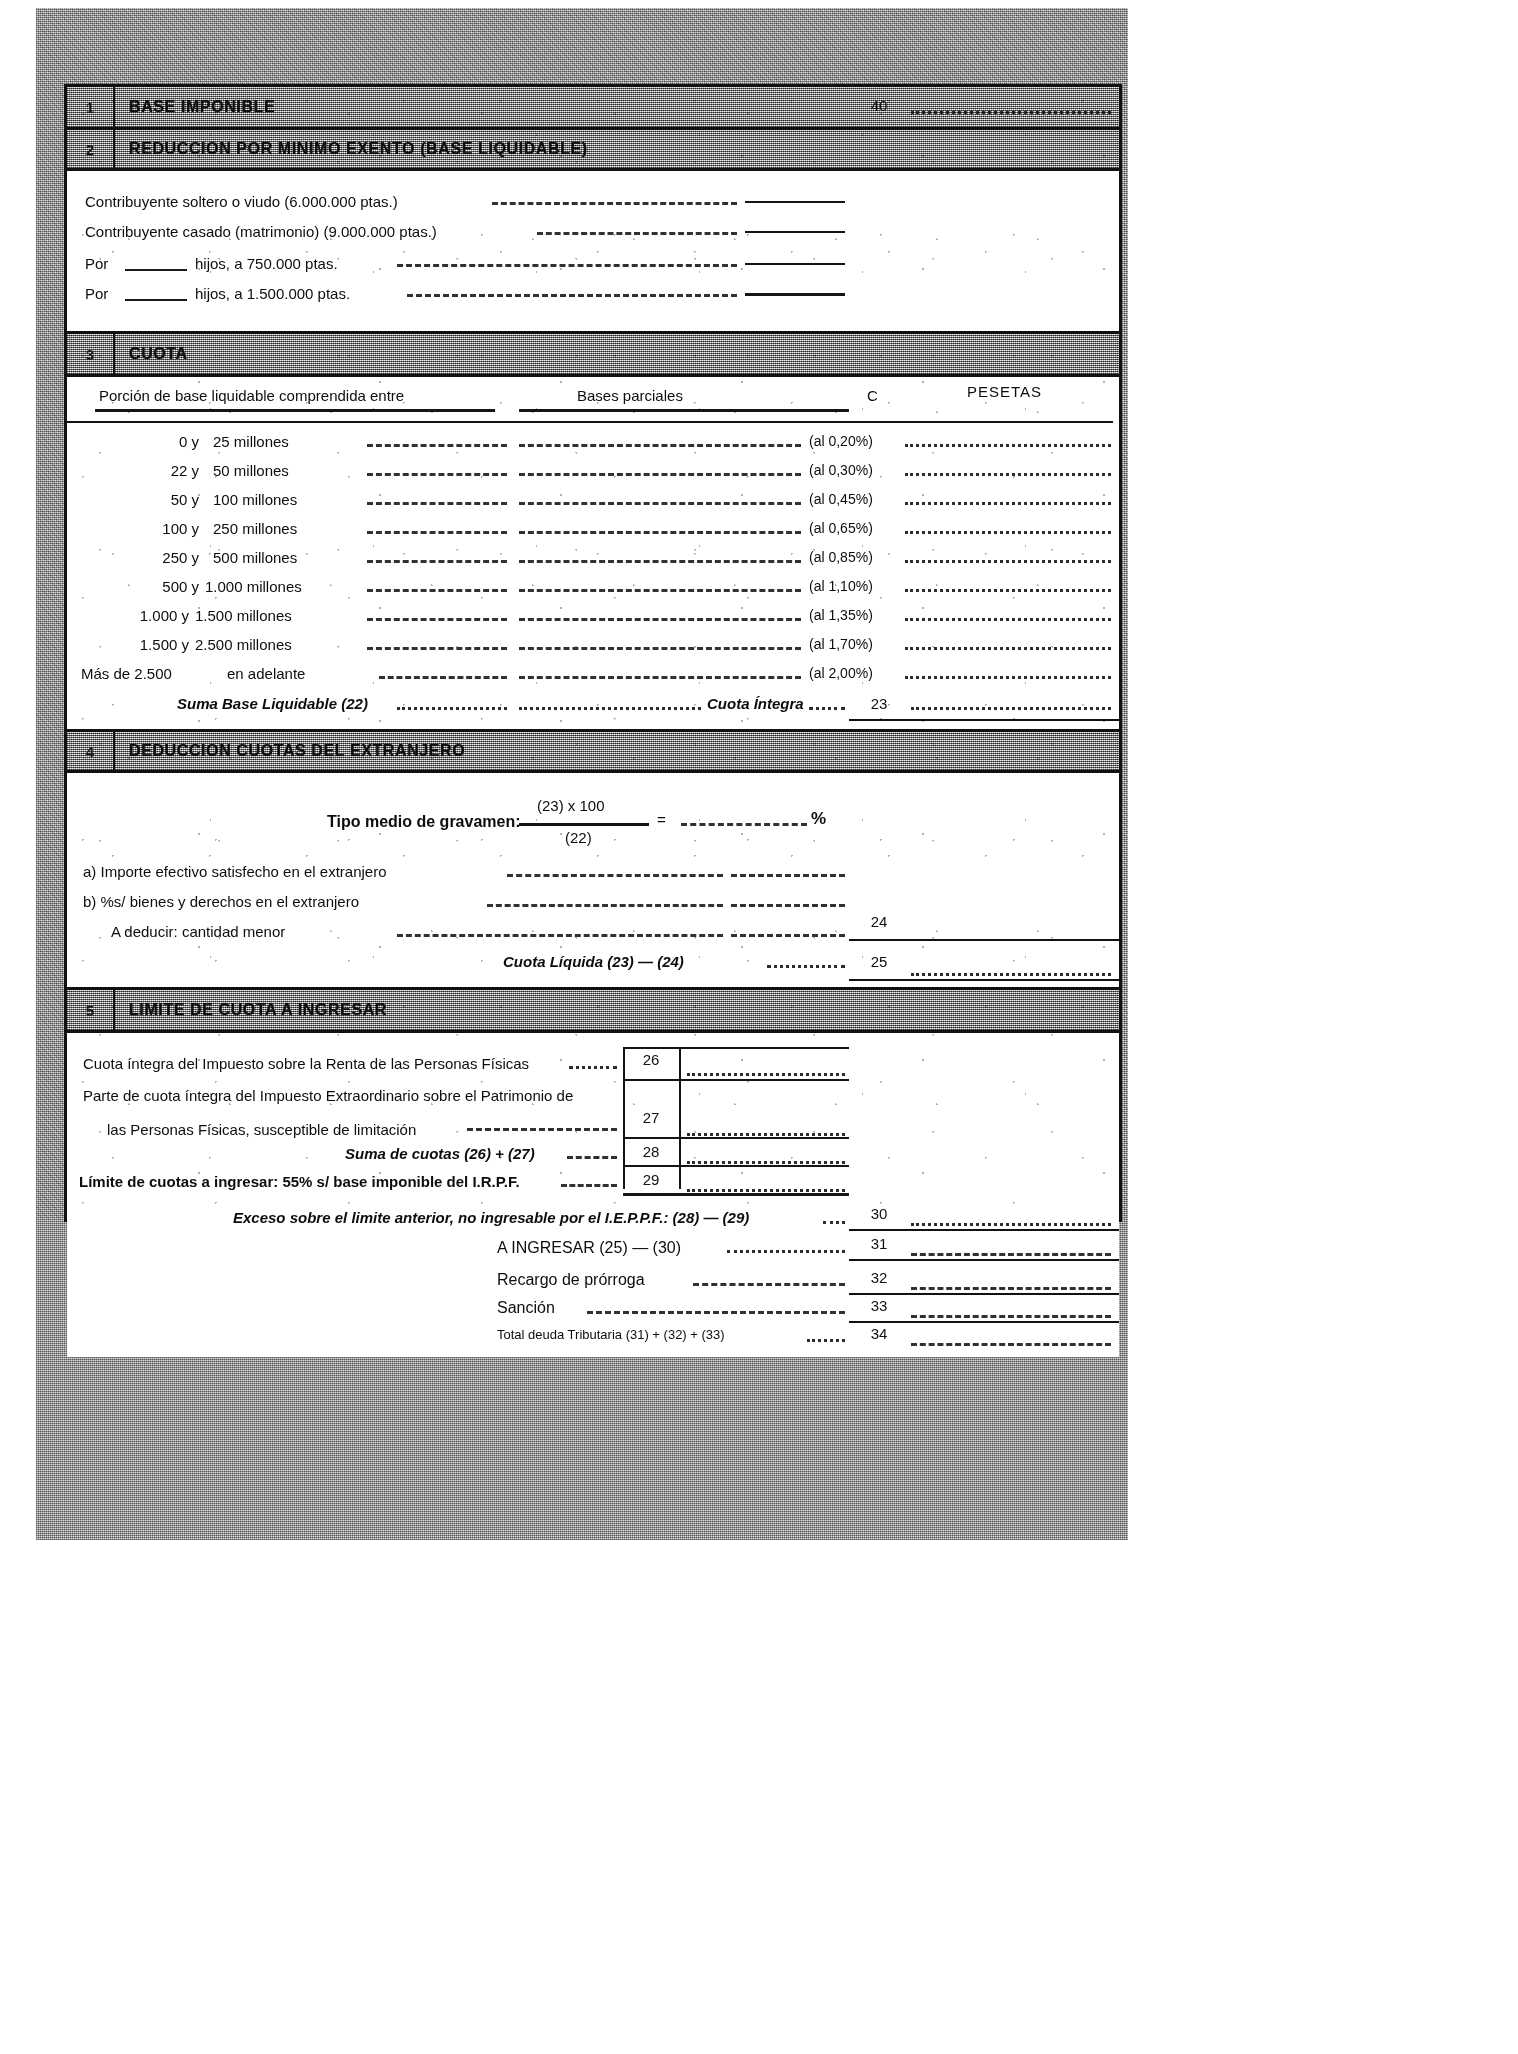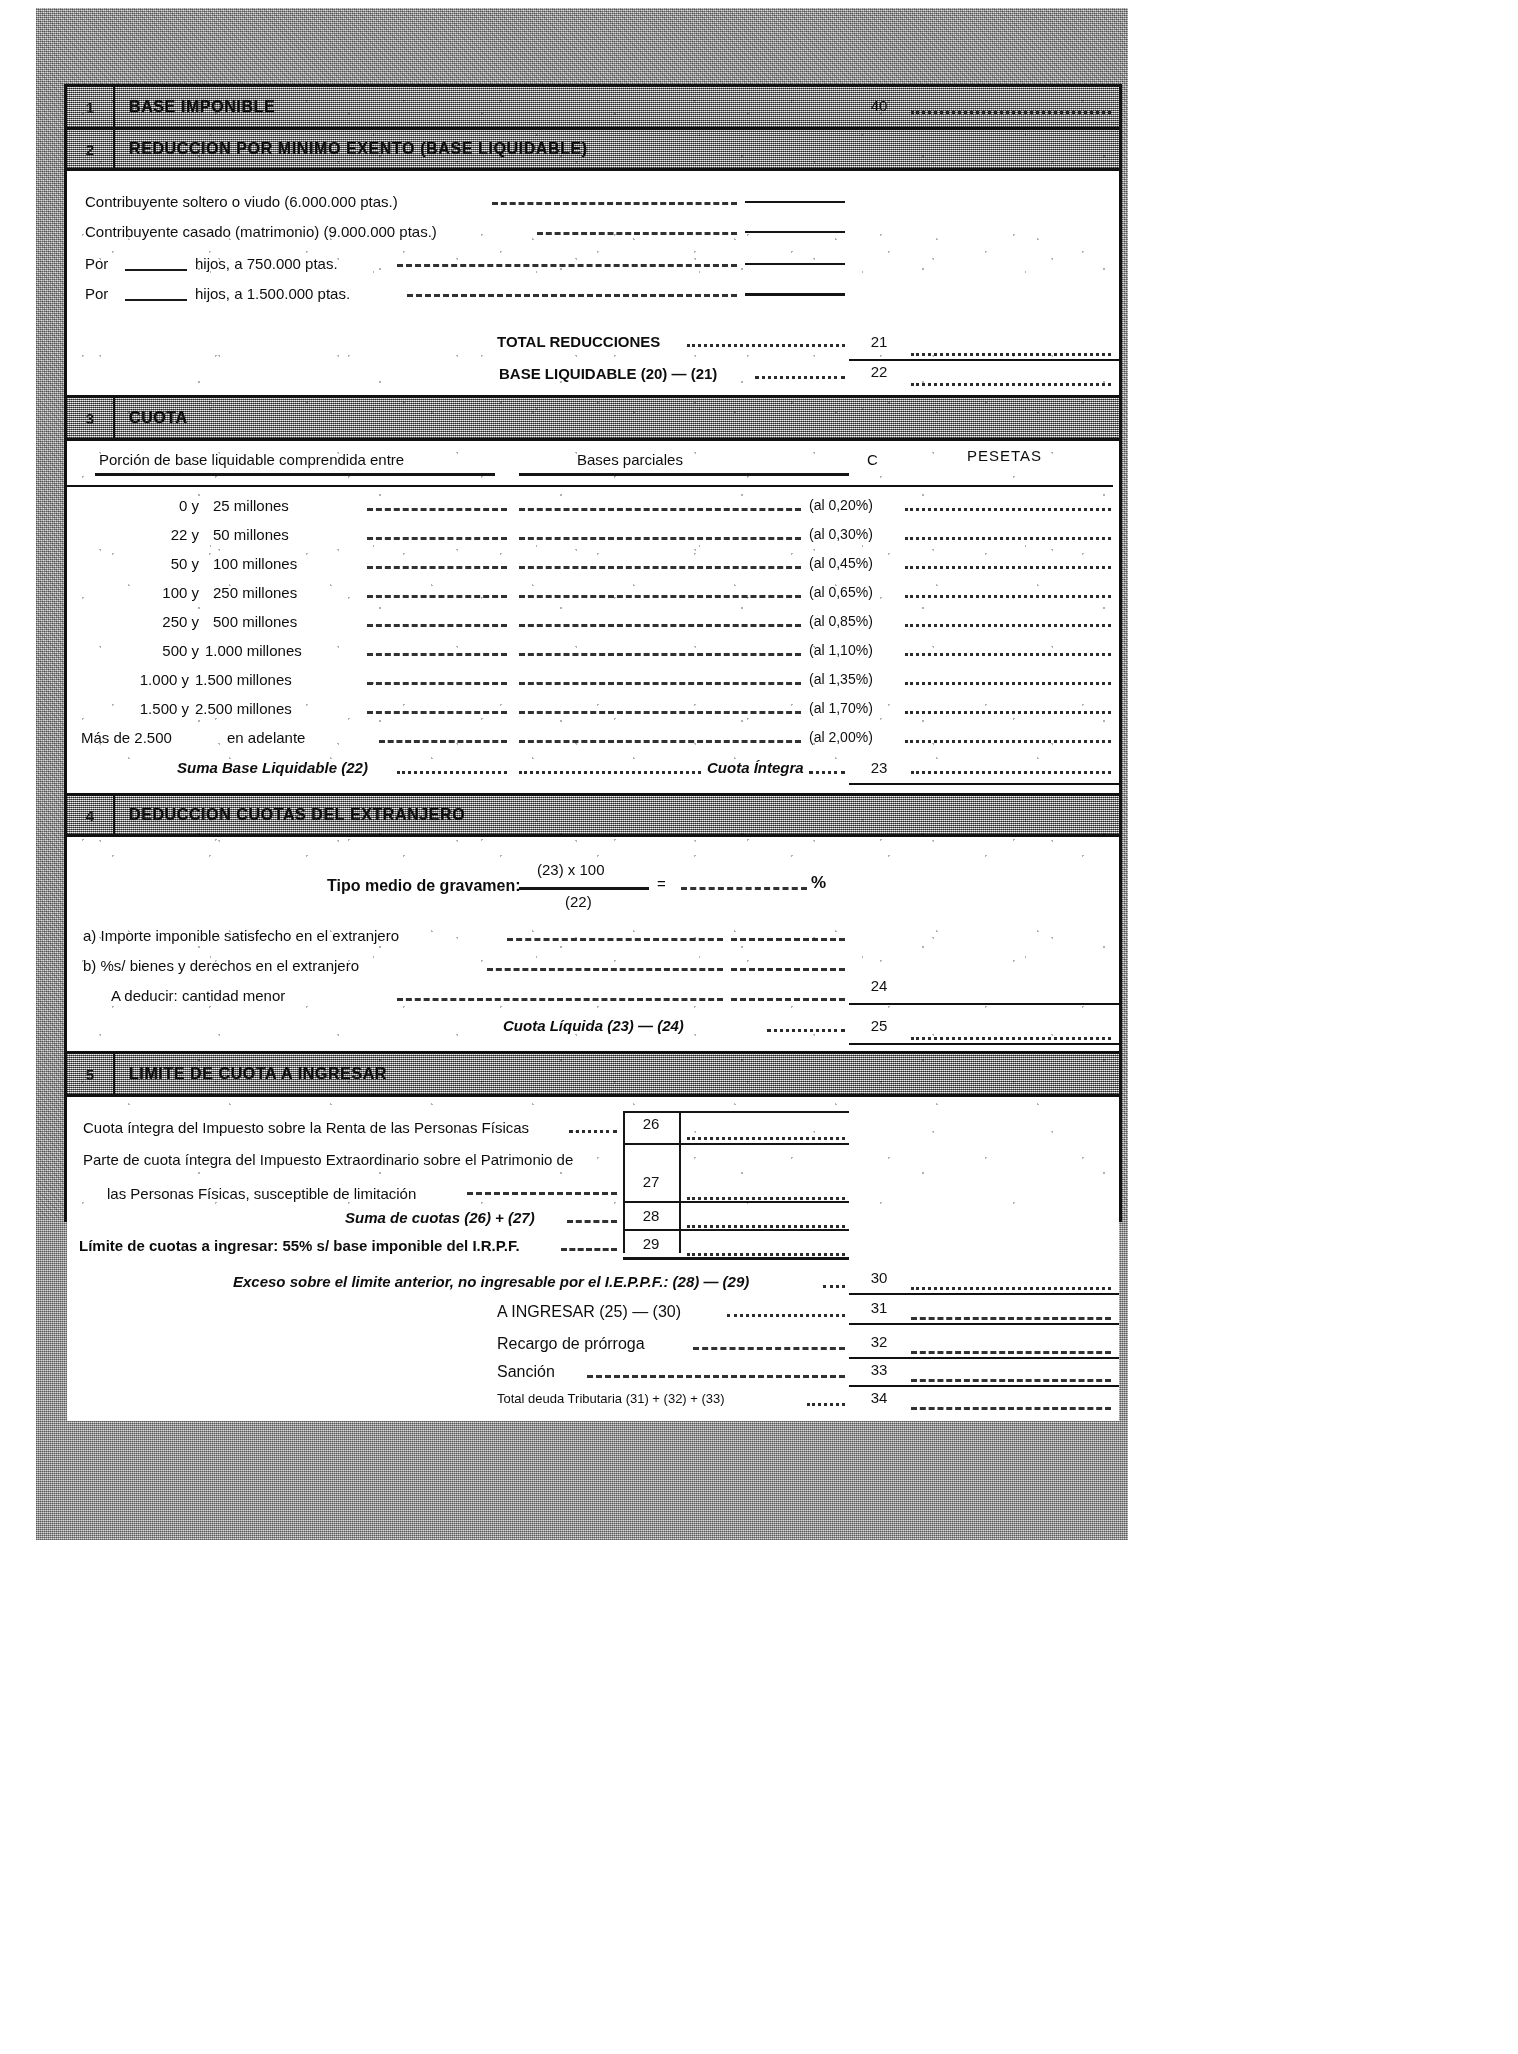--- a/index.html
+++ b/index.html
@@ -129,32 +129,20 @@
     <div class="dashline" style="left:330px;top:93px;width:340px;"></div>
     <div class="solidline" style="left:678px;top:92px;width:100px;"></div>
 
     <div class="txt" style="left:18px;top:114px;">Por</div>
     <div class="ruleblank" style="left:58px;top:128px;width:62px;"></div>
     <div class="txt" style="left:128px;top:114px;">hijos, a 1.500.000 ptas.</div>
     <div class="dashline" style="left:340px;top:123px;width:330px;"></div>
     <div class="solidline" style="left:678px;top:122px;width:100px;height:3px;"></div>
   </div>
 
-  <div class="whitebody" style="height:64px">
-    <div class="txt b" style="left:430px;top:2px;">TOTAL REDUCCIONES</div>
-    <div class="dotline" style="left:620px;top:13px;width:158px;"></div>
-    <div class="boxnum" style="left:786px;top:2px;">21</div>
-    <div class="hline" style="left:782px;top:28px;width:270px;"></div>
-    <div class="dotline" style="left:844px;top:22px;width:200px;"></div>
-
-    <div class="txt b" style="left:432px;top:34px;">BASE LIQUIDABLE (20) — (21)</div>
-    <div class="dotline" style="left:688px;top:45px;width:90px;"></div>
-    <div class="boxnum" style="left:786px;top:32px;">22</div>
-    <div class="dotline" style="left:844px;top:52px;width:200px;"></div>
-  </div>
 
   <div class="band" style="height:40px;border-top:3px solid #111;">
     <div class="num">3</div>
     <div class="ttl">CUOTA</div>
   </div>
 
   <div class="whitebody" style="height:318px">
 
     <div class="txt" style="left:32px;top:10px;">Porción de base liquidable comprendida entre</div>
     <div class="solidline" style="left:28px;top:32px;width:400px;height:3px;"></div>
@@ -256,21 +244,21 @@
 
   <div class="whitebody" style="height:180px">
     <div class="txt b" style="left:260px;top:40px;font-size:16px;">Tipo medio de gravamen:</div>
     <div class="txt" style="left:470px;top:24px;">(23) x 100</div>
     <div class="solidline" style="left:452px;top:50px;width:130px;height:3px;"></div>
     <div class="txt" style="left:498px;top:56px;">(22)</div>
     <div class="txt" style="left:590px;top:38px;">=</div>
     <div class="dashline" style="left:614px;top:50px;width:126px;"></div>
     <div class="txt b" style="left:744px;top:36px;font-size:17px;">%</div>
 
-    <div class="txt" style="left:16px;top:90px;">a) Importe imponible satisfecho en el extranjero</div>
+    <div class="txt" style="left:16px;top:90px;">a) Importe efectivo satisfecho en el extranjero</div>
     <div class="dashline" style="left:440px;top:101px;width:216px;"></div>
     <div class="dashline" style="left:664px;top:101px;width:114px;"></div>
 
     <div class="txt" style="left:16px;top:120px;">b) %s/ bienes y derechos en el extranjero</div>
     <div class="dashline" style="left:420px;top:131px;width:236px;"></div>
     <div class="dashline" style="left:664px;top:131px;width:114px;"></div>
 
     <div class="txt" style="left:44px;top:150px;">A deducir: cantidad menor</div>
     <div class="dashline" style="left:330px;top:161px;width:326px;"></div>
     <div class="dashline" style="left:664px;top:161px;width:114px;"></div>

